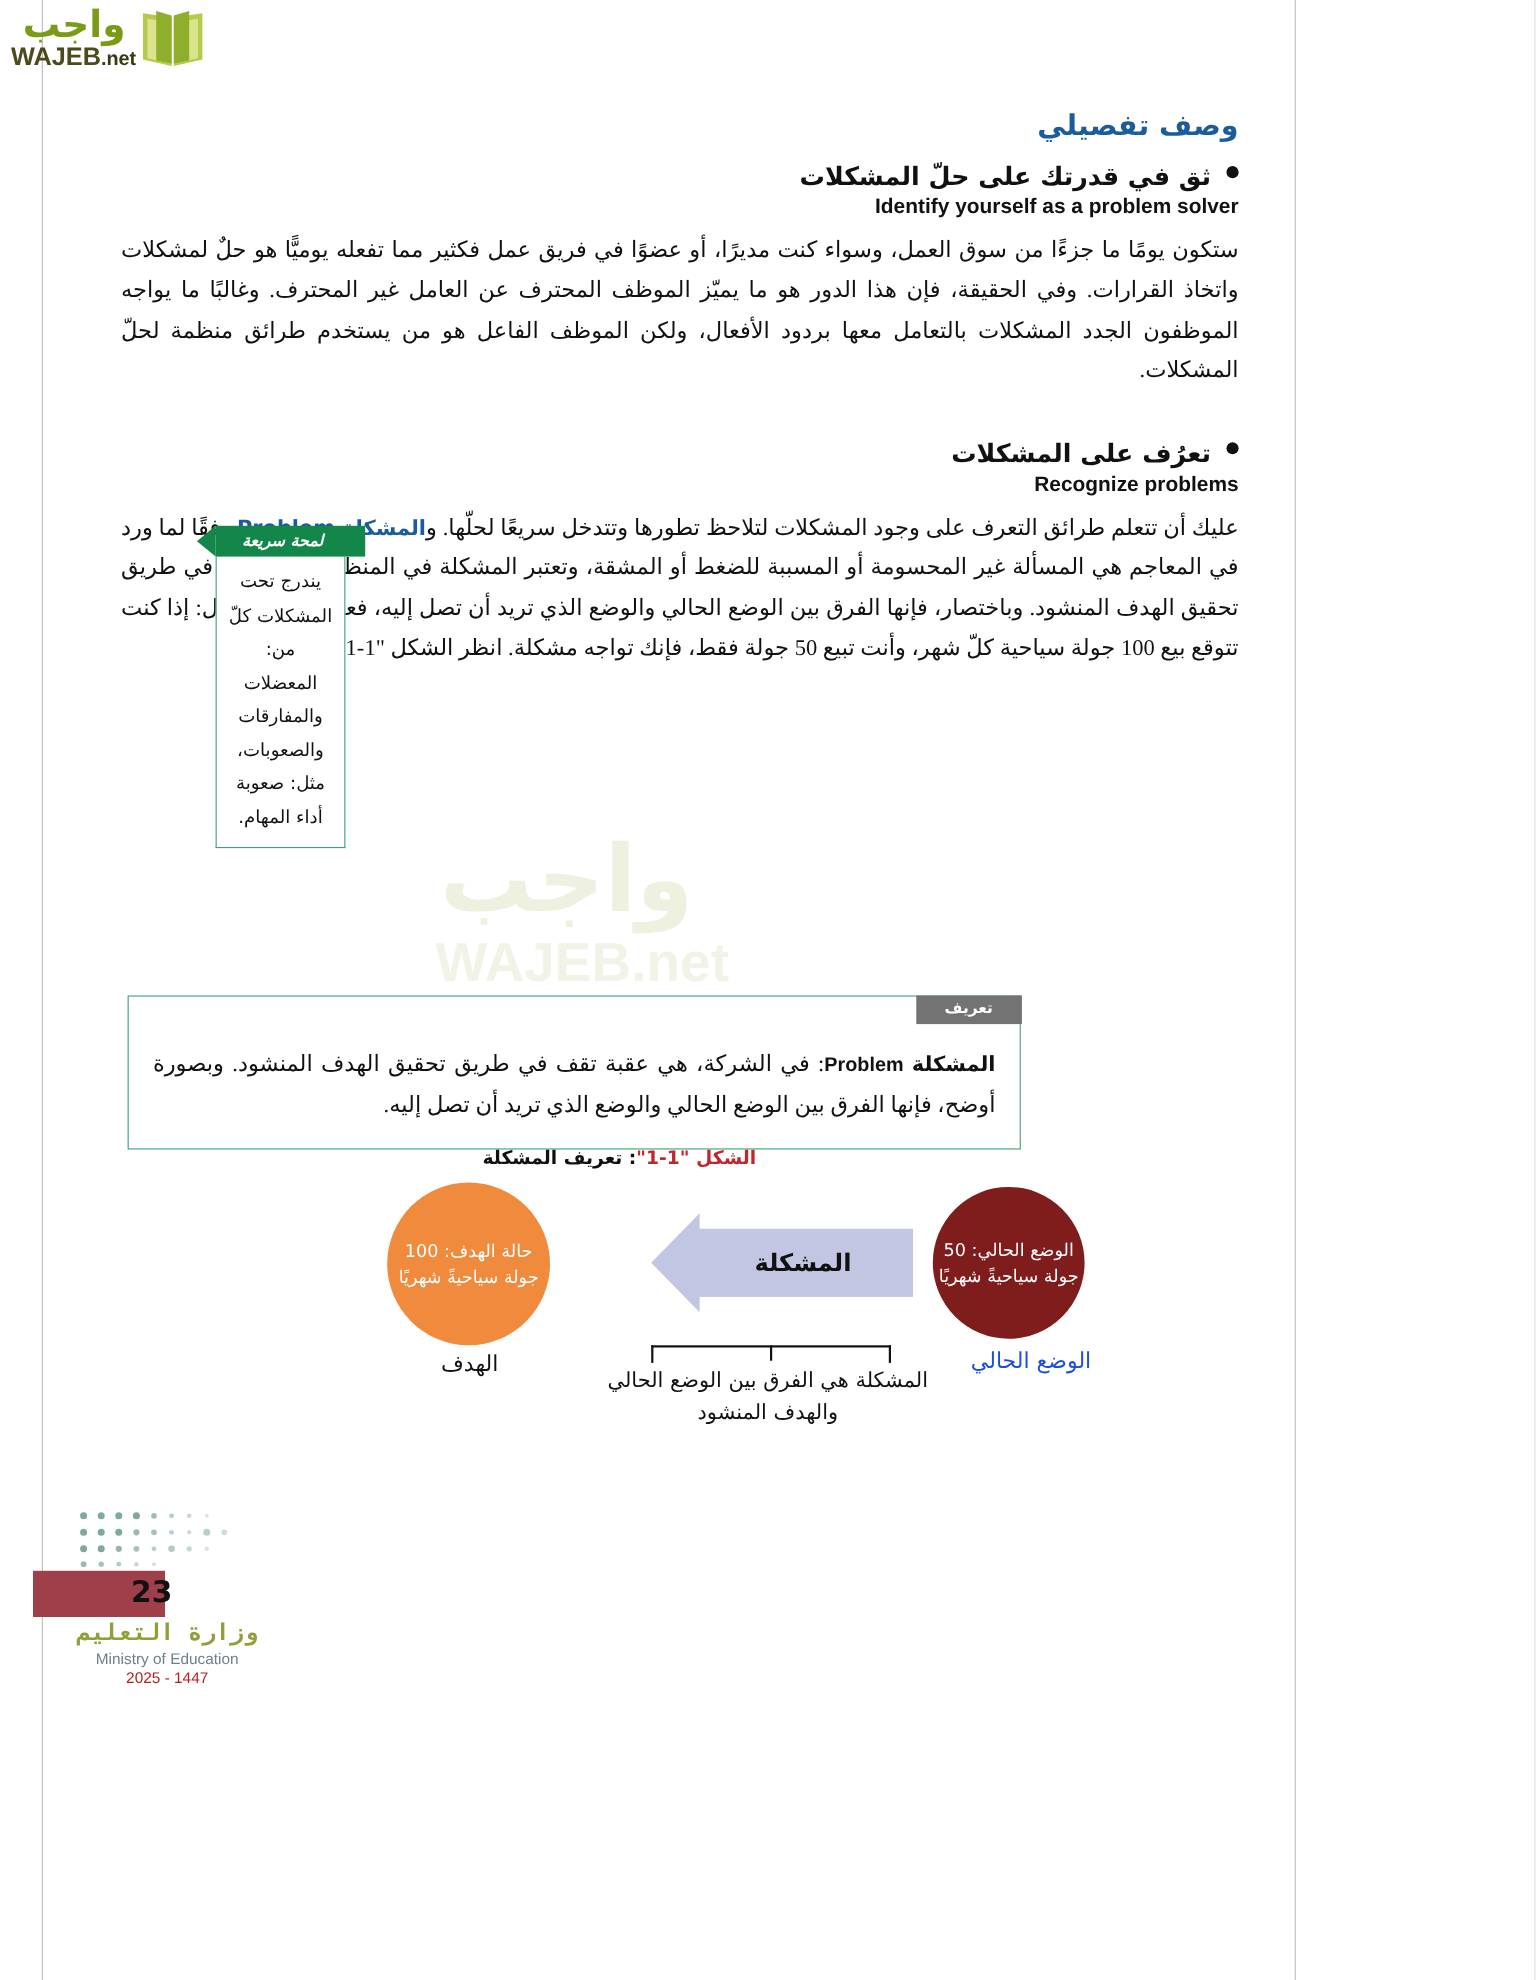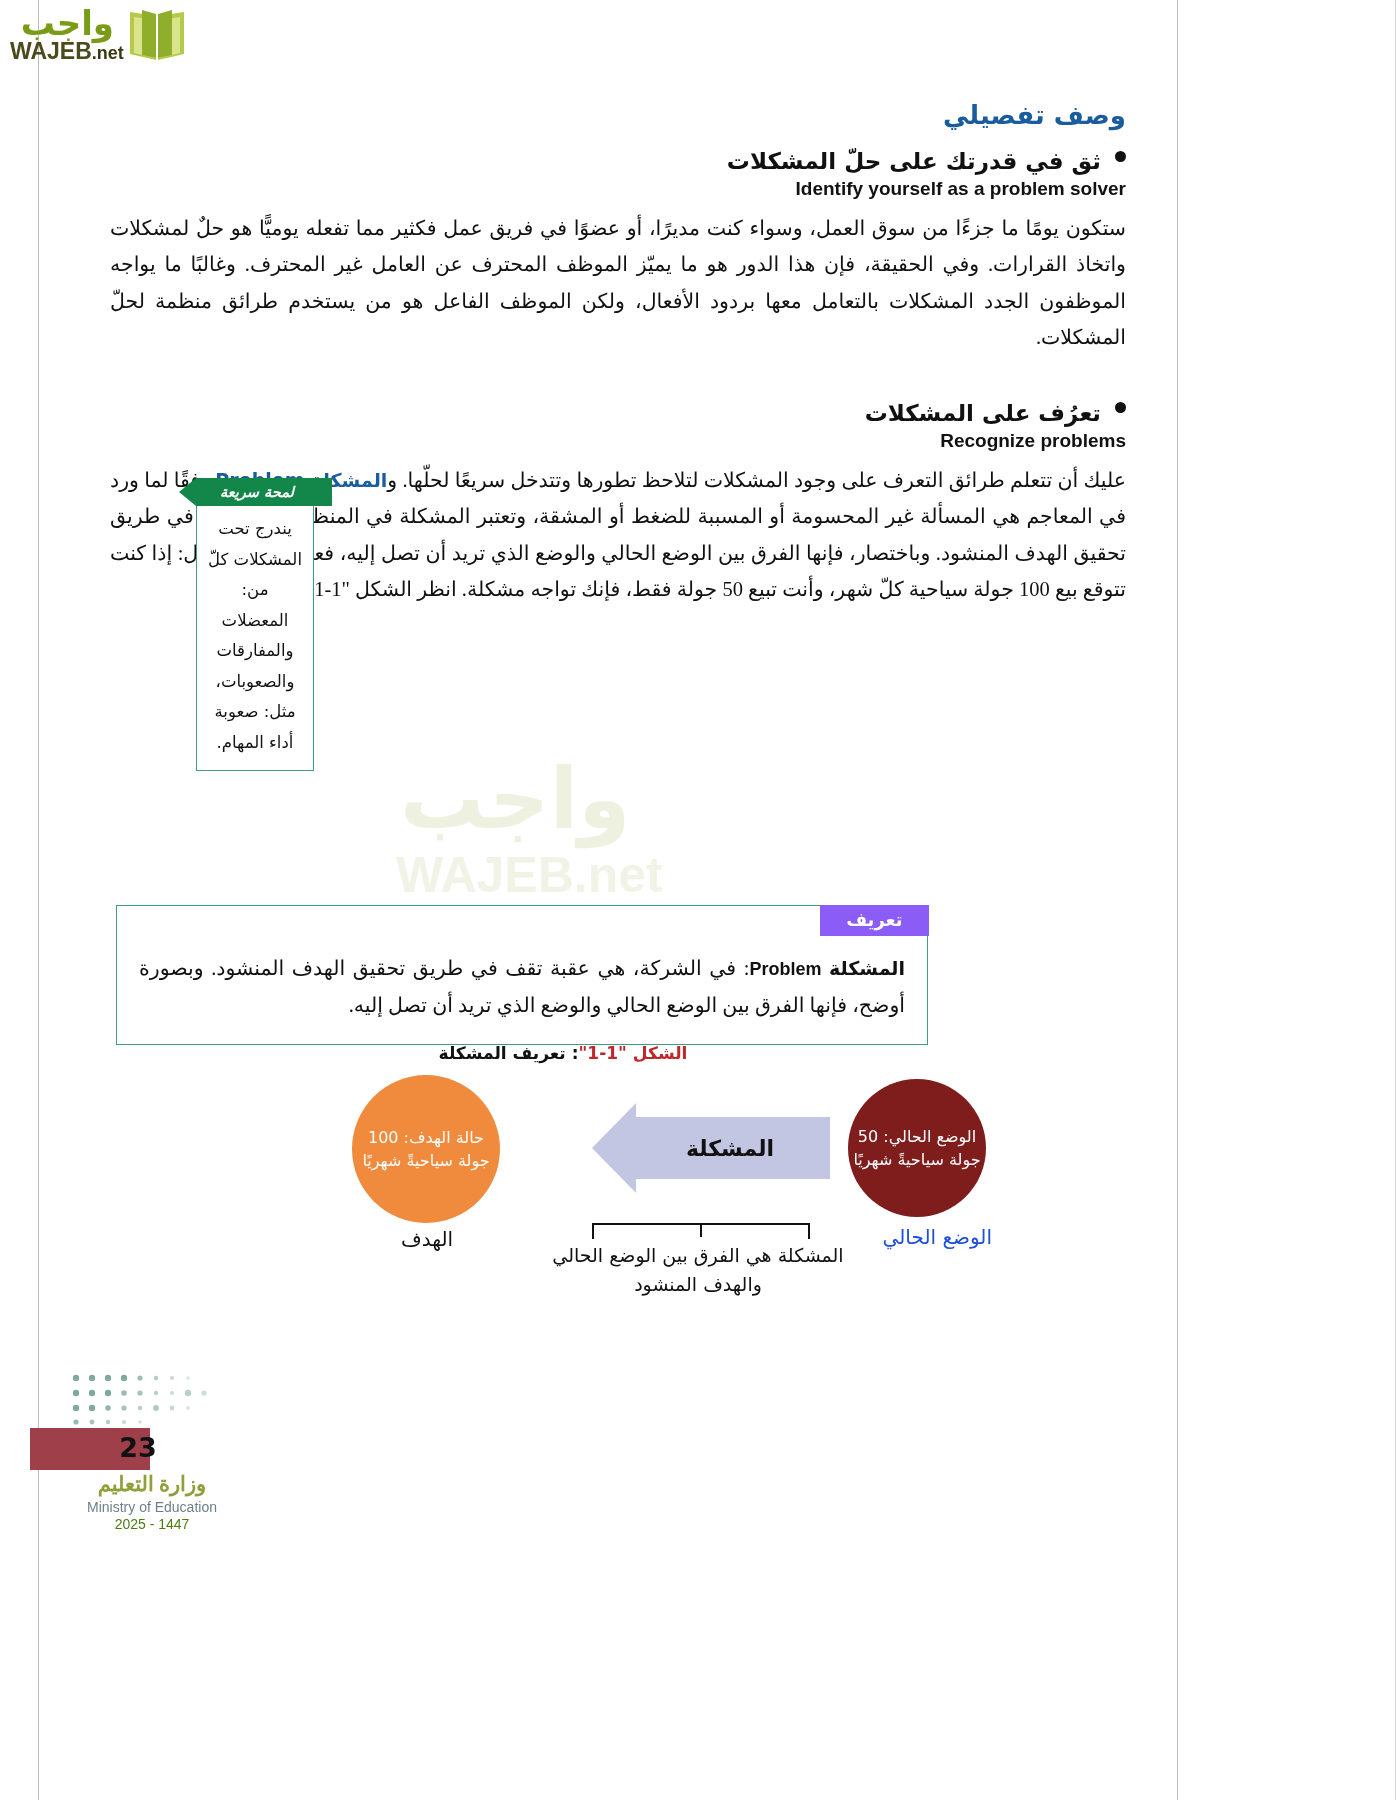--- a/index.html
+++ b/index.html
@@ -223,24 +223,24 @@
     left: 116px;
     top: 905px;
     width: 812px;
     border: 1.5px solid #3f9f74;
     background: #ffffff;
     direction: rtl;
   }
   .defbox-tab {
     position: absolute;
     top: -1.5px; right: -1.5px;
-    background: #8b5cf6;
+    background: #737373;
     color: #fff;
     font-family: "DejaVu Sans", sans-serif;
-    font-size: 18px;
+    font-size: 14px;
     font-weight: bold;
     padding: 4px 26px 5px 26px;
     line-height: 1.25;
   }
   .defbox-body {
     padding: 44px 22px 20px 22px;
   }
   .defbox-body p {
     margin: 0;
     font-size: 20.5px;
@@ -453,37 +453,37 @@
     color: #9e3f4a;
   }
   .moe {
     position: absolute;
     left: 62px; top: 1472px;
     direction: rtl;
     text-align: center;
     width: 180px;
   }
   .moe-ar {
-    font-family: Liberation Serif, serif;
+    font-family: Liberation Mono, monospace;
     font-size: 21px;
     font-weight: bold;
     color: #8f9f3a;
     letter-spacing: 1px;
   }
   .moe-en {
     font-family: "Liberation Sans", sans-serif;
     font-size: 14px;
     color: #6f7f8a;
     direction: ltr;
     margin-top: 2px;
   }
   .moe-year {
     font-family: "Liberation Sans", sans-serif;
     font-size: 14px;
-    color: #4d7c0f;
+    color: #b91c1c;
     direction: ltr;
     margin-top: 1px;
   }
 </style>
 </head>
 <body>
 
 <div class="page-frame">
 
   <div class="edge-line-left"></div>

